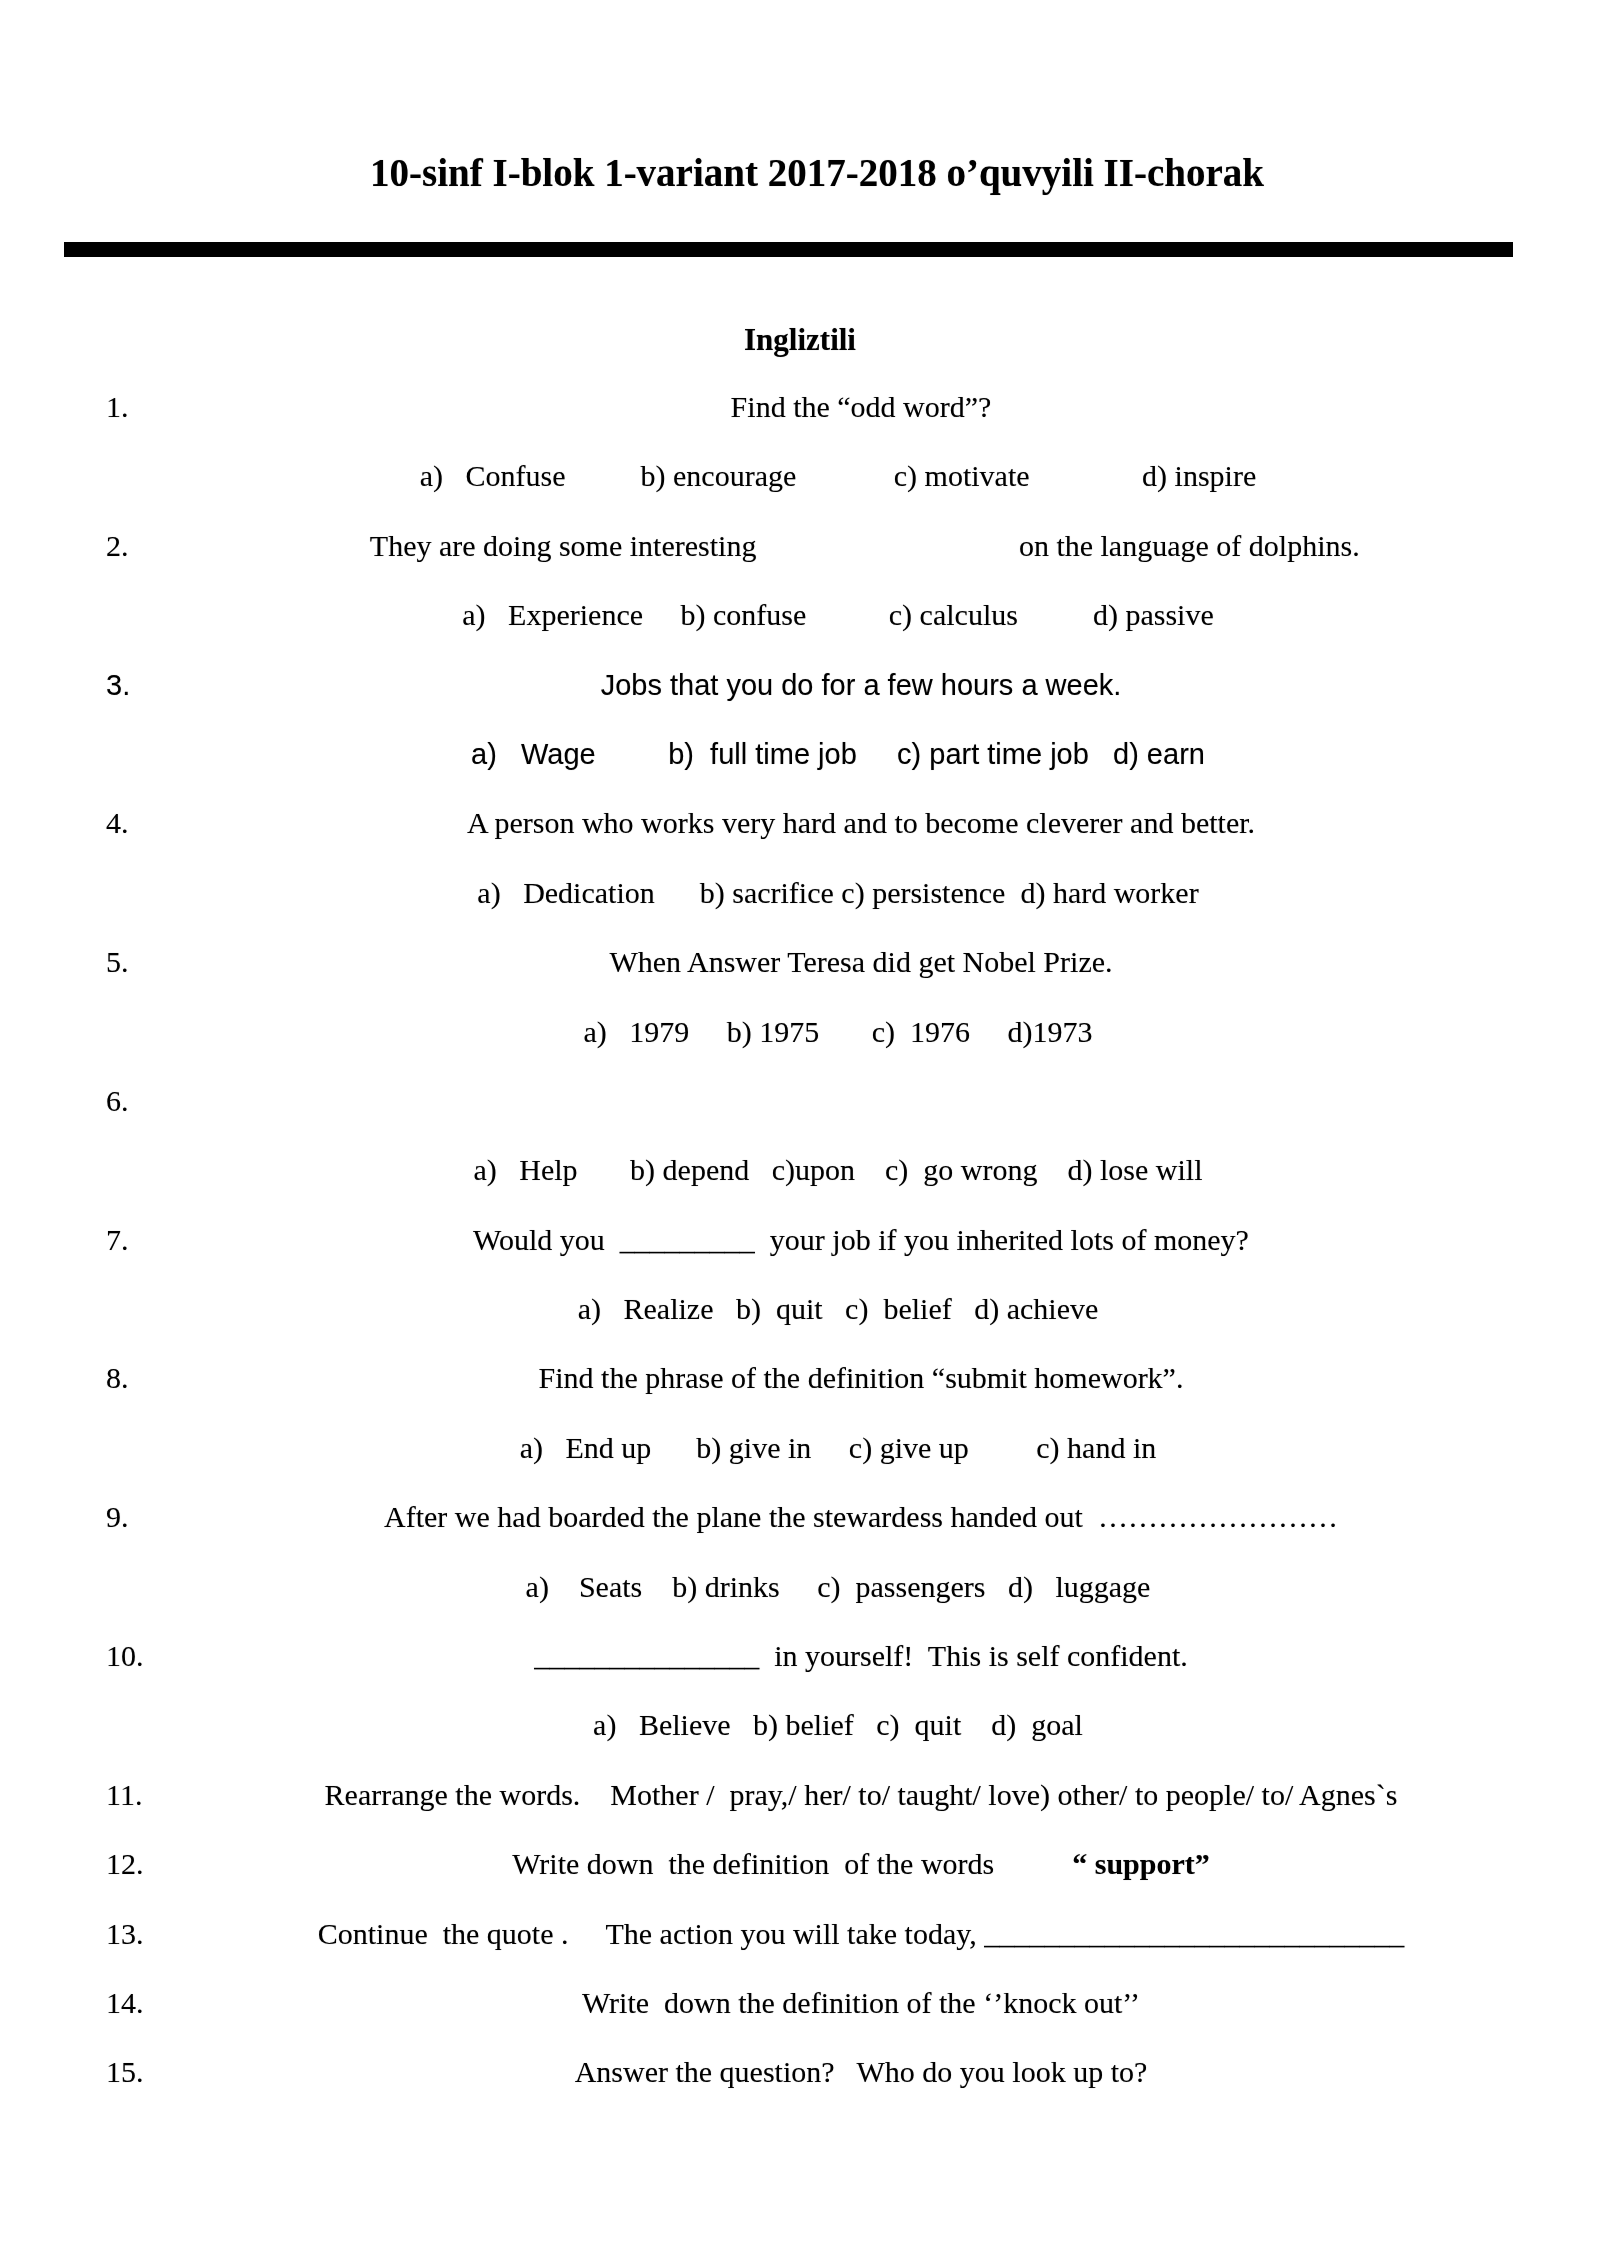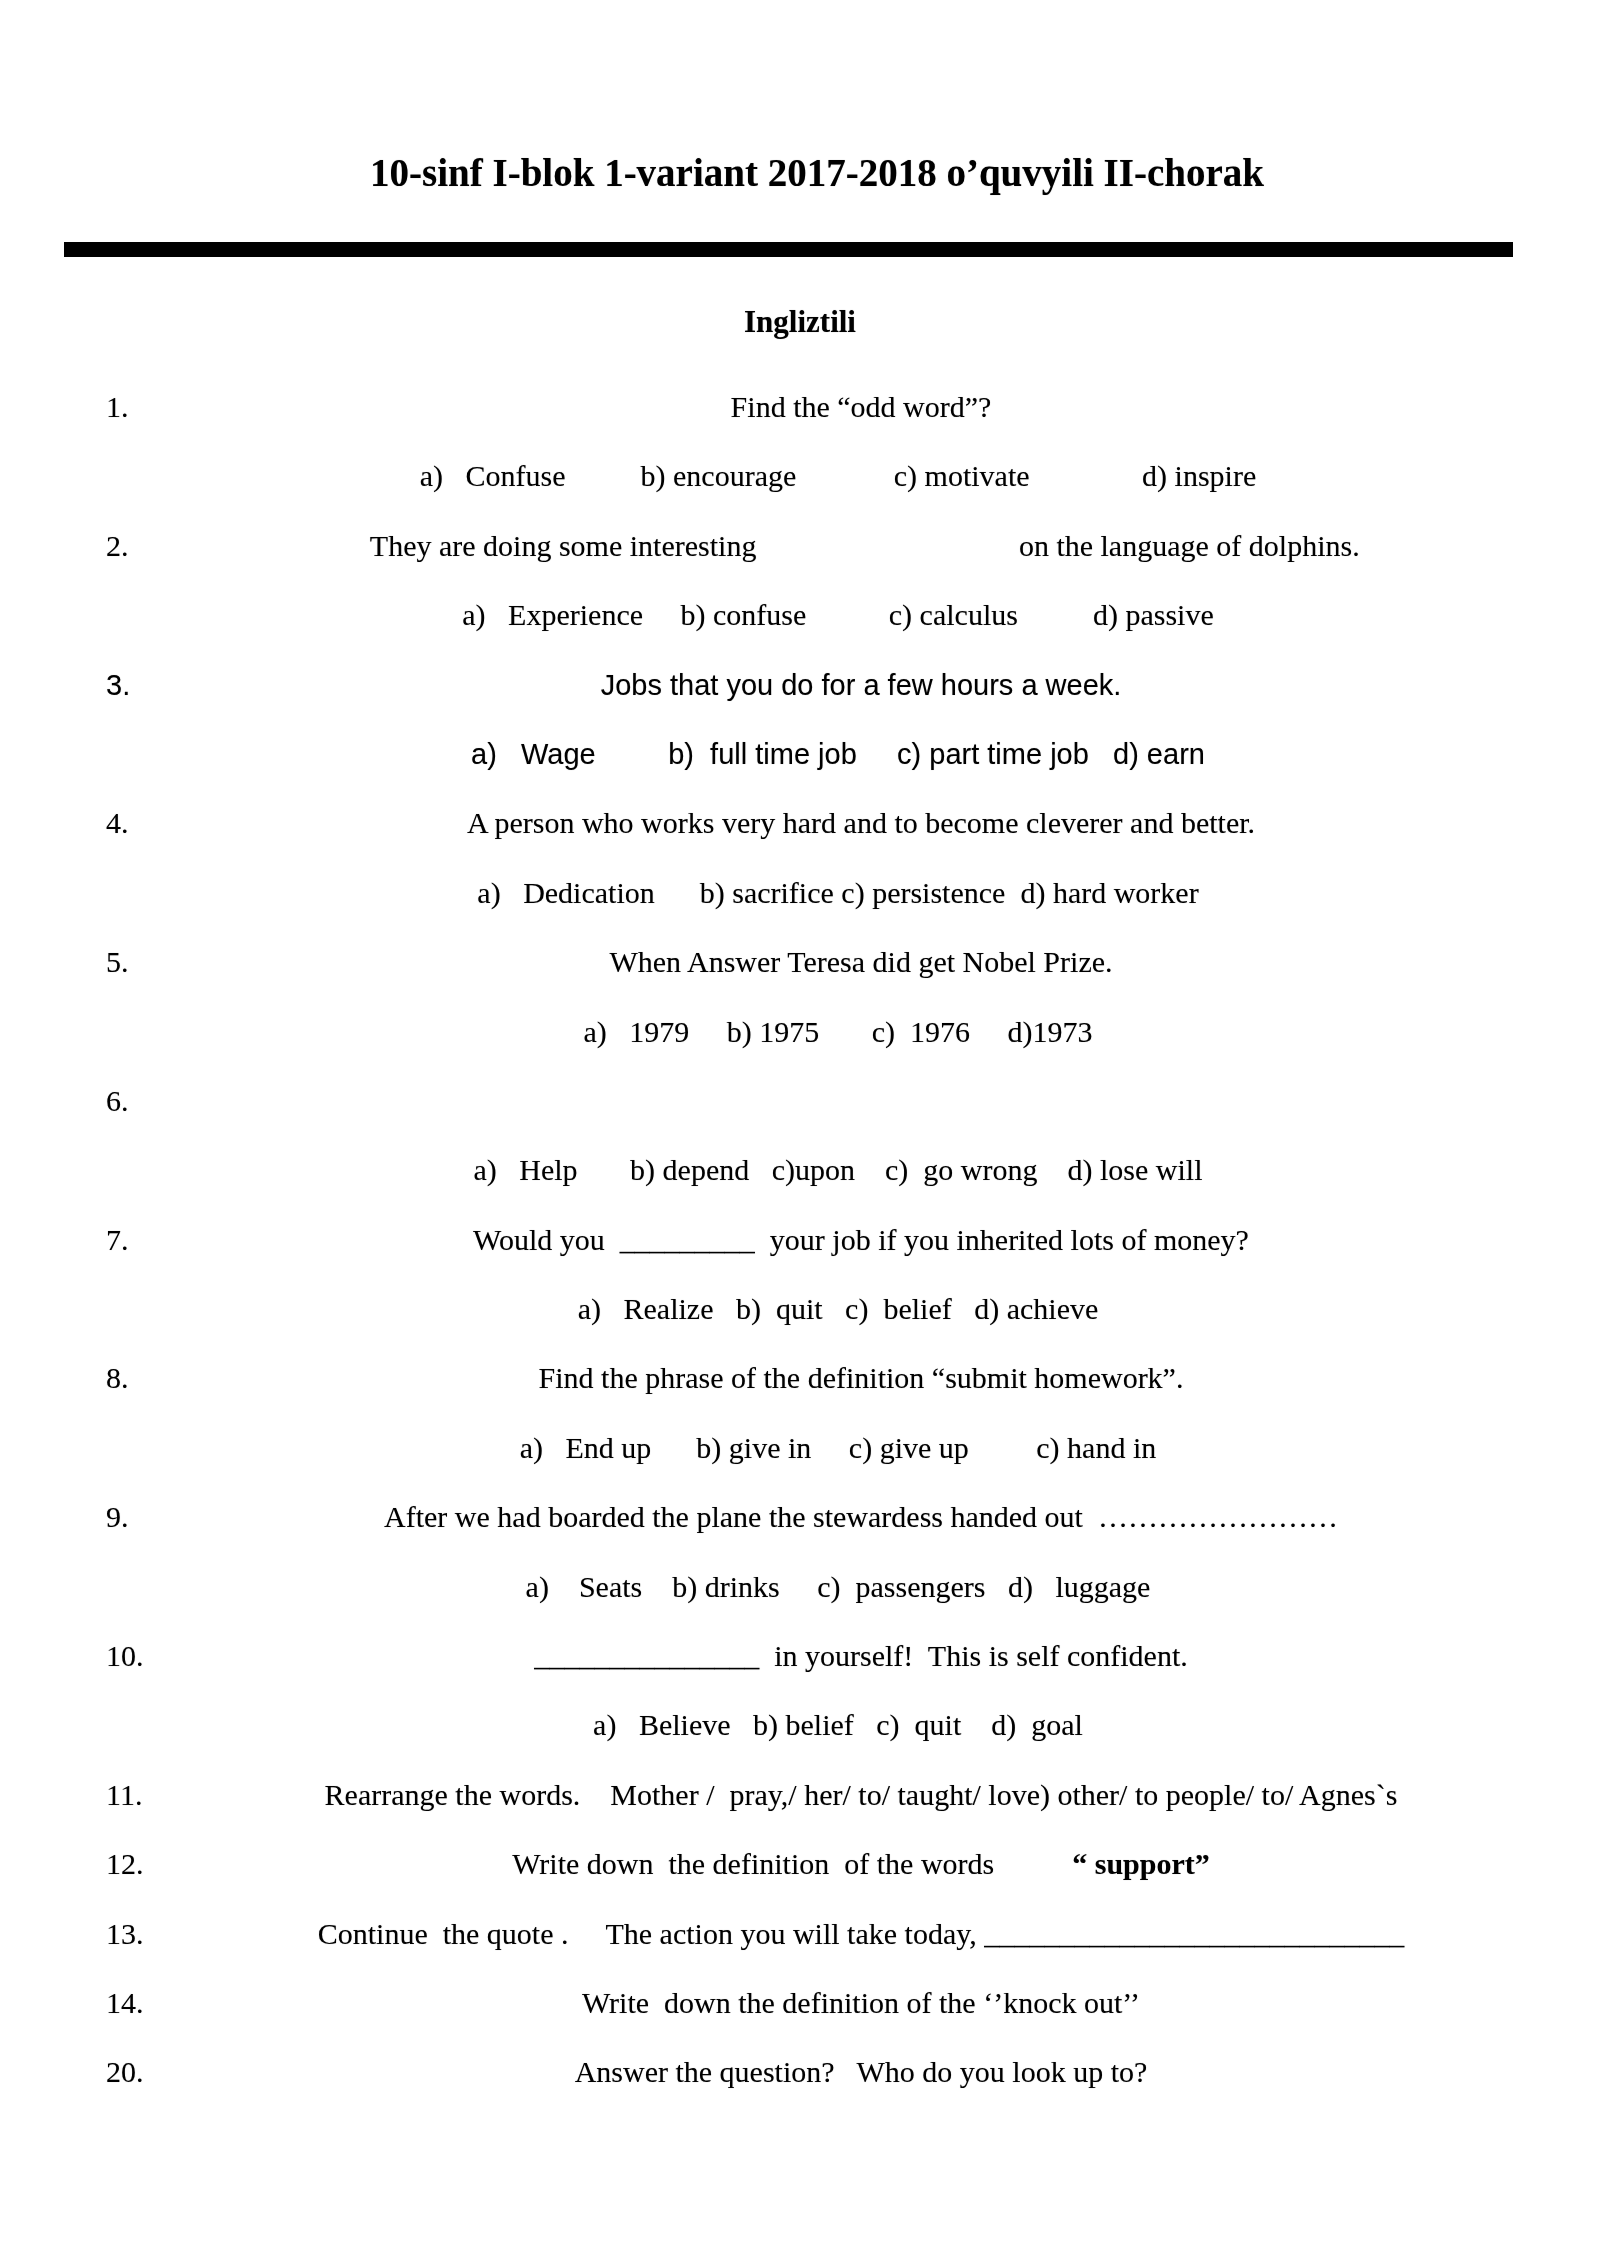--- a/index.html
+++ b/index.html
@@ -28,21 +28,21 @@
   .rule {
     position: absolute;
     top: 242px;
     left: 64px;
     width: 1449px;
     height: 15px;
     background: #000;
   }
   .subject {
     position: absolute;
-    top: 303px;
+    top: 321px;
     left: 0;
     width: 100%;
     text-align: center;
     font-size: 31px;
     font-weight: bold;
     line-height: 38px;
     text-shadow: 0 0 1px rgba(0,0,0,0.35);
   }
   .questions {
     position: absolute;
@@ -173,18 +173,18 @@
       <span class="qnum">13.</span>
       <span class="qtext">Continue  the quote .     The action you will take today, ____________________________</span>
     </div>
 
     <div class="line">
       <span class="qnum">14.</span>
       <span class="qtext">Write  down the definition of the ‘’knock out’’</span>
     </div>
 
     <div class="line">
-      <span class="qnum">20.</span>
+      <span class="qnum">15.</span>
       <span class="qtext">Answer the question?   Who do you look up to?</span>
     </div>
 
   </div>
 </div>
 
 </body></html>

